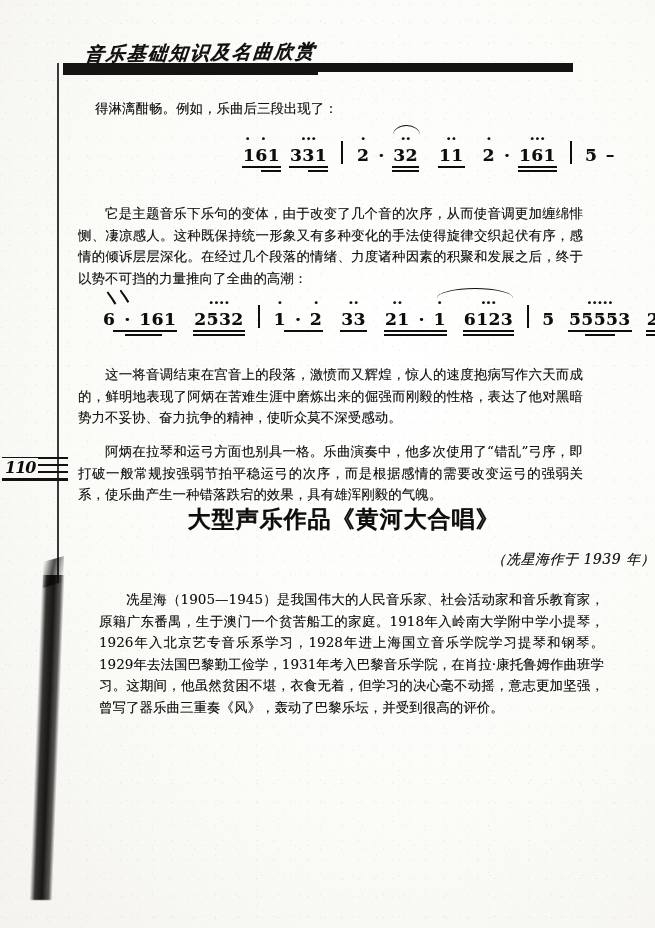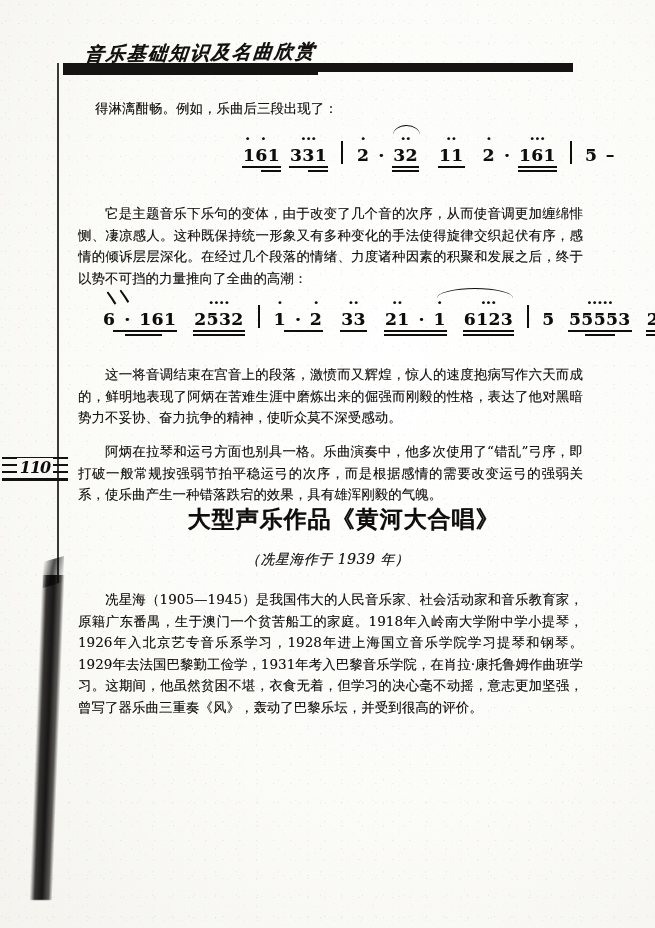--- a/index.html
+++ b/index.html
@@ -220,39 +220,39 @@
     font-family: "DejaVu Serif", "Liberation Serif", serif;
     font-weight: bold;
     font-size: 23px;
     letter-spacing: 1px;
     color: #100e0c;
     text-shadow: .5px .4px 0 rgba(0,0,0,.55);
   }
   .section-sub {
     position: absolute;
     left: 0; right: 0;
-    text-align: center;
+    text-align: right;
     font-family: "DejaVu Serif", "Liberation Serif", serif;
     font-size: 14px;
     font-style: italic;
     color: #161311;
     letter-spacing: .5px;
     text-shadow: .3px .2px 0 rgba(0,0,0,.45);
   }
 
   
   #page-number {
     position: absolute;
     left: 2px;
     top: 452px;
     width: 66px;
     height: 30px;
     display: flex;
     align-items: center;
-    justify-content: center;
+    justify-content: flex-start;
   }
   #page-number .rules {
     position: absolute;
     left: 0; top: 0;
     width: 66px; height: 30px;
   }
   #page-number .rules i {
     position: absolute;
     left: 0;
     width: 66px;
@@ -476,20 +476,20 @@
         <i></i>
         <i></i>
         <i></i>
     </div>
     <span class="num">110</span>
   </div>
 
   <div class="section-title" style="top:504px;margin-left:32px;">大型声乐作品《黄河大合唱》</div>
   <div class="section-sub" style="top:551px;">（冼星海作于 1939 年）</div>
 
-  <div class="body-col" style="top:589px;">
+  <div class="body-col" style="top:589px;margin-left:21px;">
     <p class="para indent">冼星海（1905—1945）是我国伟大的人民音乐家、社会活动家和音乐教育家，原籍广东番禺，生于澳门一个贫苦船工的家庭。1918年入岭南大学附中学小提琴，1926年入北京艺专音乐系学习，1928年进上海国立音乐学院学习提琴和钢琴。1929年去法国巴黎勤工俭学，1931年考入巴黎音乐学院，在肖拉·康托鲁姆作曲班学习。这期间，他虽然贫困不堪，衣食无着，但学习的决心毫不动摇，意志更加坚强，曾写了器乐曲三重奏《风》，轰动了巴黎乐坛，并受到很高的评价。</p>
   </div>
 
 
 
   <div id="grain"></div>
 </div>
 
 </body></html>

